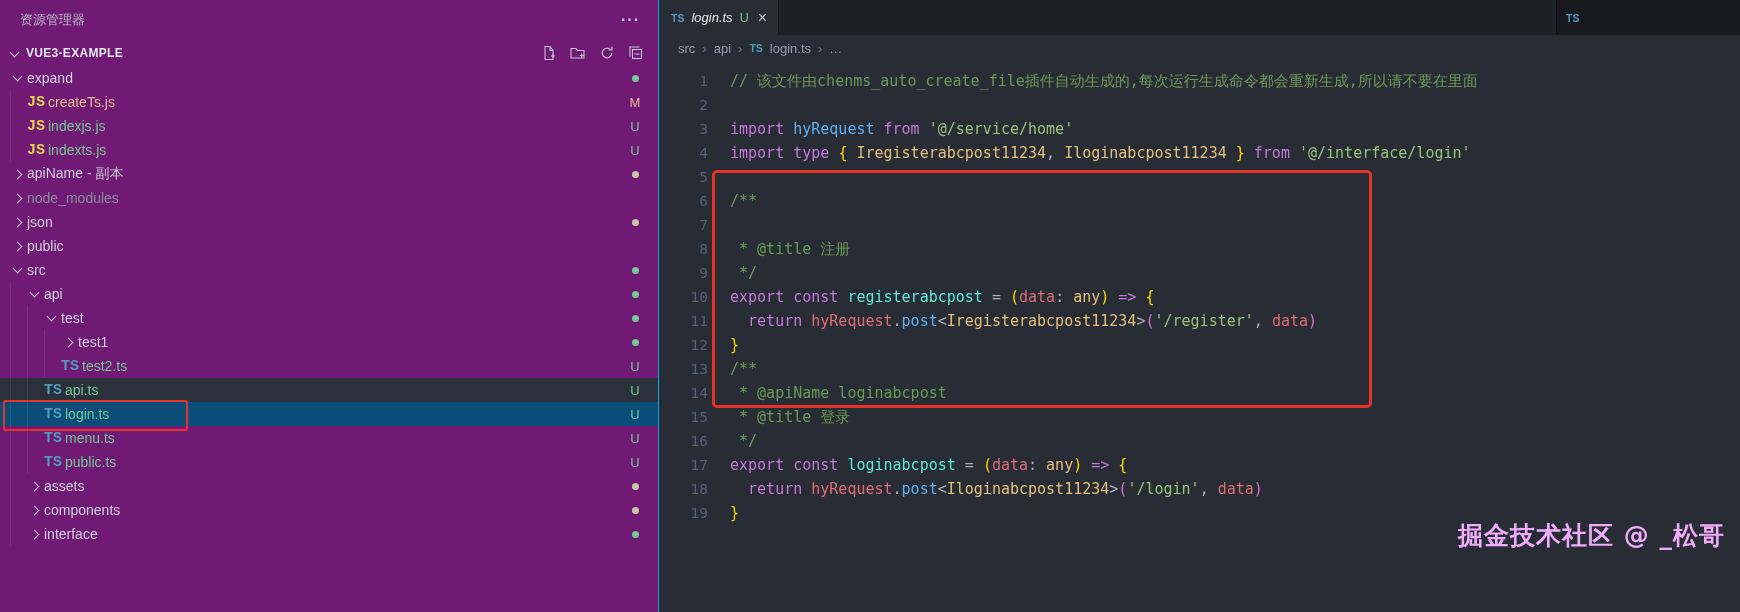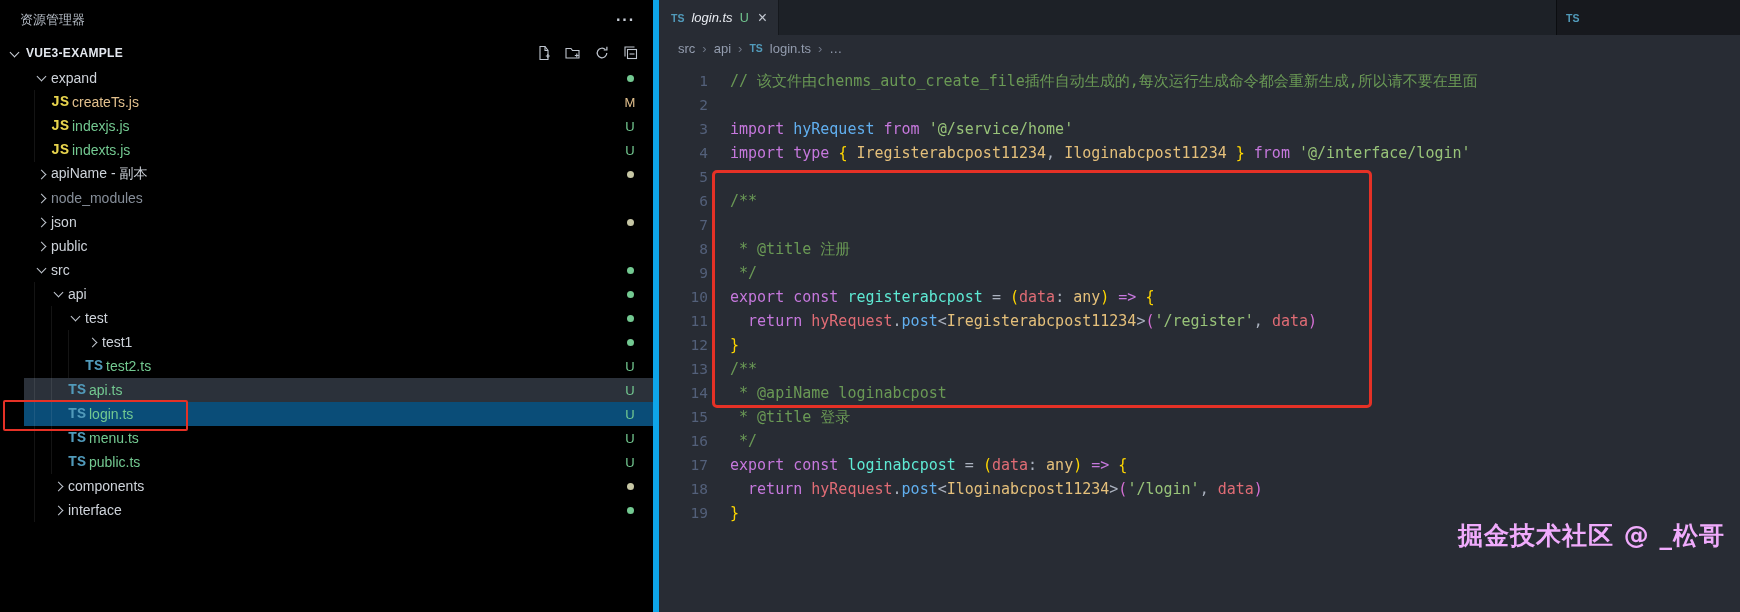--- a/index.html
+++ b/index.html
@@ -1,33 +1,33 @@
 <!DOCTYPE html>
 <html><head>
 <meta charset="utf-8">
 <style>
   html,body{margin:0;padding:0;}
   body{width:1740px;height:612px;position:relative;overflow:hidden;background:#282c34;
        font-family:"Liberation Sans",sans-serif;-webkit-font-smoothing:antialiased;}
 
   
-  .sidebar{position:absolute;left:0;top:0;width:659px;height:612px;background:#000000;
-           border-right:6px solid #0ea5e9;box-sizing:border-box;}
+  .sidebar{position:absolute;left:0;top:0;width:659px;height:612px;background:#701a75;
+           border-right:1px solid #0ea5e9;box-sizing:border-box;}
   .sb-title{height:40px;display:flex;align-items:center;padding:0 18px 0 20px;}
   .sb-title-text{font-size:13px;color:#b6bdc7;}
   .sb-more{margin-left:auto;color:#c6ccd5;font-size:16px;font-weight:bold;letter-spacing:1px;cursor:default;}
   .section{height:26px;display:flex;align-items:center;padding:0 14px 0 8px;}
   .sec-chev{width:14px;height:14px;position:relative;flex:0 0 14px;}
   .sec-chev::before{content:'';position:absolute;left:3px;top:3px;width:6px;height:6px;
         border-right:1.4px solid #cdd3db;border-bottom:1.4px solid #cdd3db;transform:rotate(45deg);}
   .sec-label{font-size:12px;font-weight:bold;color:#e4e8ef;margin-left:4px;letter-spacing:.3px;}
   .sec-actions{margin-left:auto;display:flex;gap:13px;align-items:center;}
   .sec-actions svg{display:block;}
   .tree{position:relative;}
-  .trow{height:24px;display:flex;align-items:center;padding-left:10px;cursor:default;margin-left:24px;}
+  .trow{height:24px;display:flex;align-items:center;padding-left:10px;cursor:default;}
   .trow.selected{background:#0a4d78;}
   .trow.hover{background:#2b313a;}
   .ind{width:16px;flex:0 0 16px;height:24px;border-left:1px solid rgba(255,255,255,.08);}
   .chev{width:16px;height:24px;position:relative;flex:0 0 16px;}
   .chev::before{content:'';position:absolute;width:6px;height:6px;
         border-right:1.4px solid #c2c8d1;border-bottom:1.4px solid #c2c8d1;}
   .chev.down::before{left:4px;top:7px;transform:rotate(45deg);}
   .chev.right::before{left:4px;top:9px;transform:rotate(-45deg);}
   .ficon{width:20px;flex:0 0 20px;font-weight:bold;font-size:15px;font-family:Liberation Mono, monospace;}
   .ficon.js{color:#e8d44d;}
@@ -224,20 +224,26 @@
       <div class="trow">
         <span class="ind"></span>
         <span class="ind"></span>
         <span class="ficon ts">TS</span>
         <span class="tlabel g-u">public.ts</span>
         <span class="letter u">U</span>
       </div>
       <div class="trow">
         <span class="ind"></span>
         <span class="chev right"></span>
+        <span class="tlabel">assets</span>
+        <span class="dot cream"></span>
+      </div>
+      <div class="trow">
+        <span class="ind"></span>
+        <span class="chev right"></span>
         <span class="tlabel">components</span>
         <span class="dot cream"></span>
       </div>
       <div class="trow">
         <span class="ind"></span>
         <span class="chev right"></span>
         <span class="tlabel">interface</span>
         <span class="dot green"></span>
       </div>
     </div>

